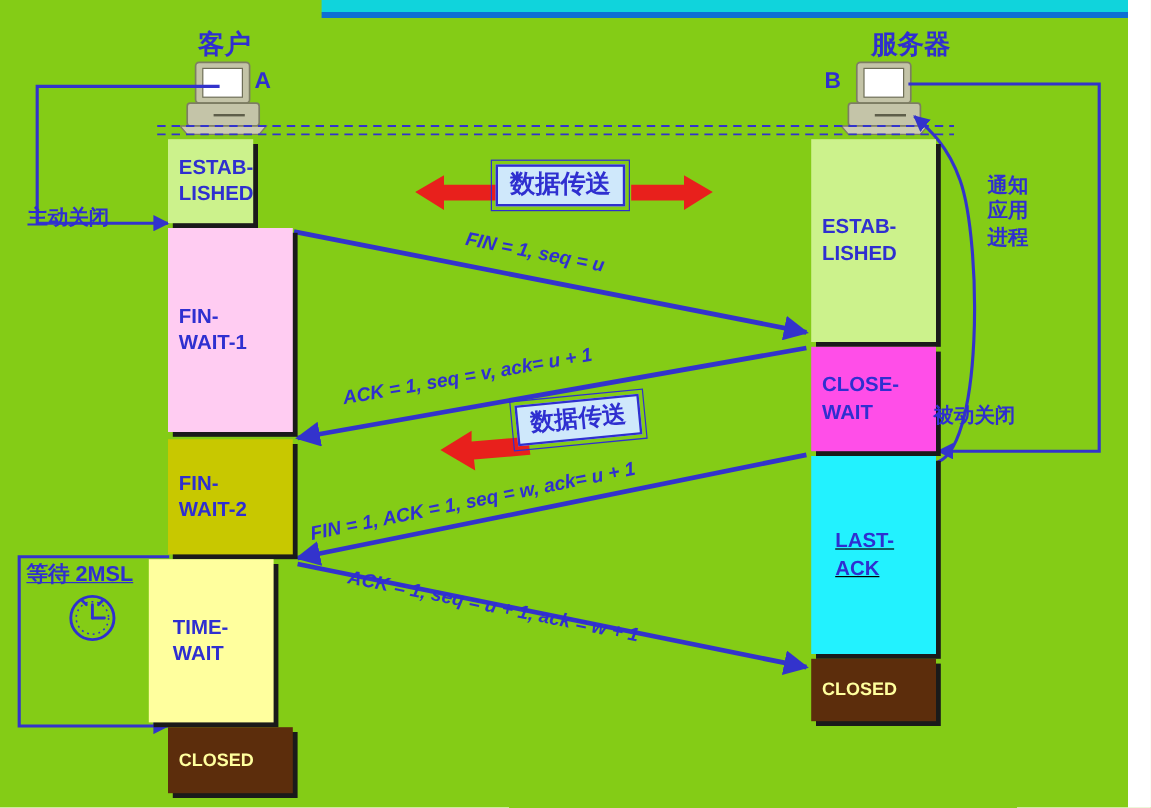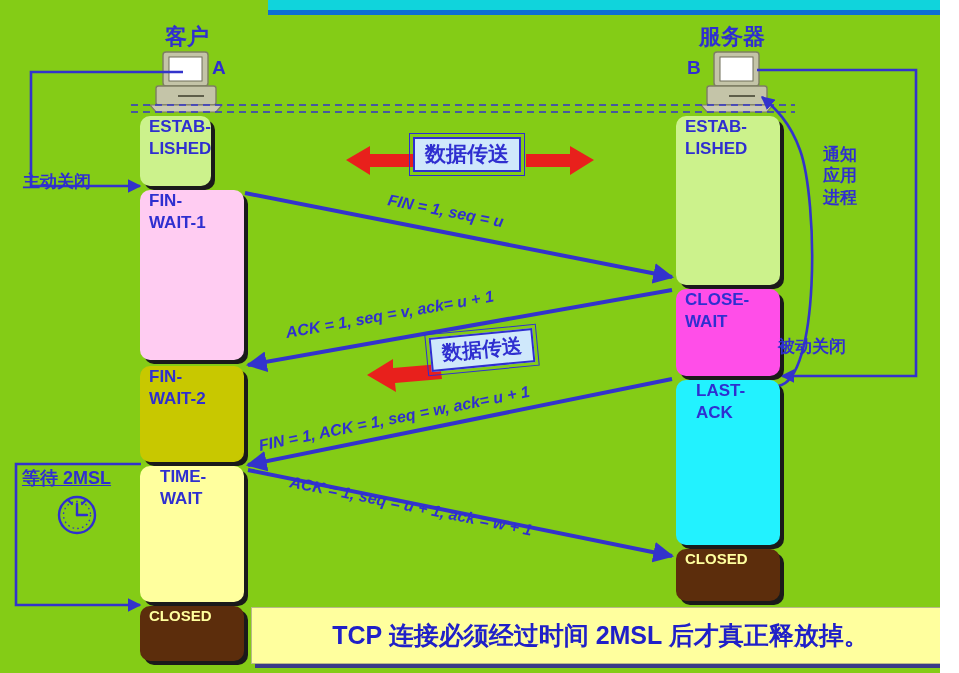--- a/index.html
+++ b/index.html
@@ -52,22 +52,22 @@
     font-size: 19px;
   }
 
   
   .state-box {
     position: absolute;
     box-sizing: border-box;
     box-shadow: 4px 4px 0 0 #1a1a1a;
     display: flex;
     flex-direction: column;
+    justify-content: center;
     padding-left: 9px;
-    border-radius: 10px;
   }
   .state-box .ln {
     color: #2f2fd0;
     font-weight: bold;
     font-size: 17px;
     line-height: 1.32;
     white-space: nowrap;
   }
   .state-box.dark .ln { color: #ffff9e; }
   .state-box.smalltext .ln { font-size: 15px; }
@@ -226,58 +226,58 @@
       <line x1="77" y1="515" x2="77" y2="504" stroke="#2f2fd0" stroke-width="2.4" stroke-linecap="round"></line>
       <line x1="77" y1="515" x2="87" y2="515" stroke="#2f2fd0" stroke-width="2.4" stroke-linecap="round"></line>
       <line x1="68" y1="500" x2="72" y2="504" stroke="#2f2fd0" stroke-width="2.2" stroke-linecap="round"></line>
       <line x1="86" y1="500" x2="82" y2="504" stroke="#2f2fd0" stroke-width="2.2" stroke-linecap="round"></line>
     </g>
   </svg>
 
   <div class="host-title" style="left:165px; top:22px;">客户</div>
   <div class="host-letter" style="left:212px; top:57px;">A</div>
 
-  <div class="host-title" style="left:699px; top:22px;">服务器</div>
+  <div class="host-title" style="left:726px; top:22px;">服务器</div>
   <div class="host-letter" style="left:687px; top:57px;">B</div>
 
   <div class="state-box" style="left:140px; top:116px; width:71px; height:70px; background:#ccf28c;">
     <div class="ln">ESTAB-</div>
     <div class="ln">LISHED</div>
   </div>
 
   <div class="state-box" style="left:140px; top:190px; width:104px; height:170px; background:#ffccf2;">
     <div class="ln">FIN-</div>
     <div class="ln">WAIT-1</div>
   </div>
 
   <div class="state-box" style="left:140px; top:366px; width:104px; height:96px; background:#c8c800;">
     <div class="ln">FIN-</div>
     <div class="ln">WAIT-2</div>
   </div>
 
-  <div class="state-box" style="left:140px; top:466px; width:104px; height:136px; background:#ffff9e; padding-left:20px;">
+  <div class="state-box" style="left:124px; top:466px; width:104px; height:136px; background:#ffff9e; padding-left:20px;">
     <div class="ln">TIME-</div>
     <div class="ln">WAIT</div>
   </div>
 
   <div class="state-box dark smalltext" style="left:140px; top:606px; width:104px; height:55px; background:#5c2d0c;">
     <div class="ln">CLOSED</div>
   </div>
 
   <div class="state-box" style="left:676px; top:116px; width:104px; height:169px; background:#ccf28c; padding-left:9px;">
     <div class="ln">ESTAB-</div>
     <div class="ln">LISHED</div>
   </div>
 
   <div class="state-box" style="left:676px; top:289px; width:104px; height:87px; background:#ff4ee8;">
     <div class="ln">CLOSE-</div>
     <div class="ln">WAIT</div>
   </div>
 
-  <div class="state-box" style="left:676px; top:380px; width:104px; height:165px; background:#22f2ff; padding-left:20px;">
+  <div class="state-box" style="left:676px; top:380px; width:104px; height:165px; background:#22f2ff; padding-left:20px;text-decoration:underline;">
     <div class="ln">LAST-</div>
     <div class="ln">ACK</div>
   </div>
 
   <div class="state-box dark smalltext" style="left:676px; top:549px; width:104px; height:52px; background:#5c2d0c;">
     <div class="ln">CLOSED</div>
   </div>
 
   <div class="side-label" style="left:23px; top:170px;">主动关闭</div>
 
@@ -296,17 +296,14 @@
   <div class="xfer xfer2" style="left:430px; top:333px;">数据传送</div>
 
   <div class="msg" style="left:388px; top:191px; transform: rotate(11.1deg);">FIN = 1, seq = u</div>
 
   <div class="msg" style="left:286px; top:324px; transform: rotate(-10.0deg);">ACK = 1, seq = v, ack= u + 1</div>
 
   <div class="msg" style="left:259px; top:437px; transform: rotate(-11.4deg);">FIN = 1, ACK = 1, seq = w, ack= u + 1</div>
 
   <div class="msg" style="left:290px; top:473px; transform: rotate(11.4deg);">ACK = 1, seq = u + 1, ack = w + 1</div>
 
-  <div class="banner">
-    <span>TCP 连接必须经过时间 2MSL 后才真正释放掉。</span>
-  </div>
 
 </div>
 
 </body></html>

